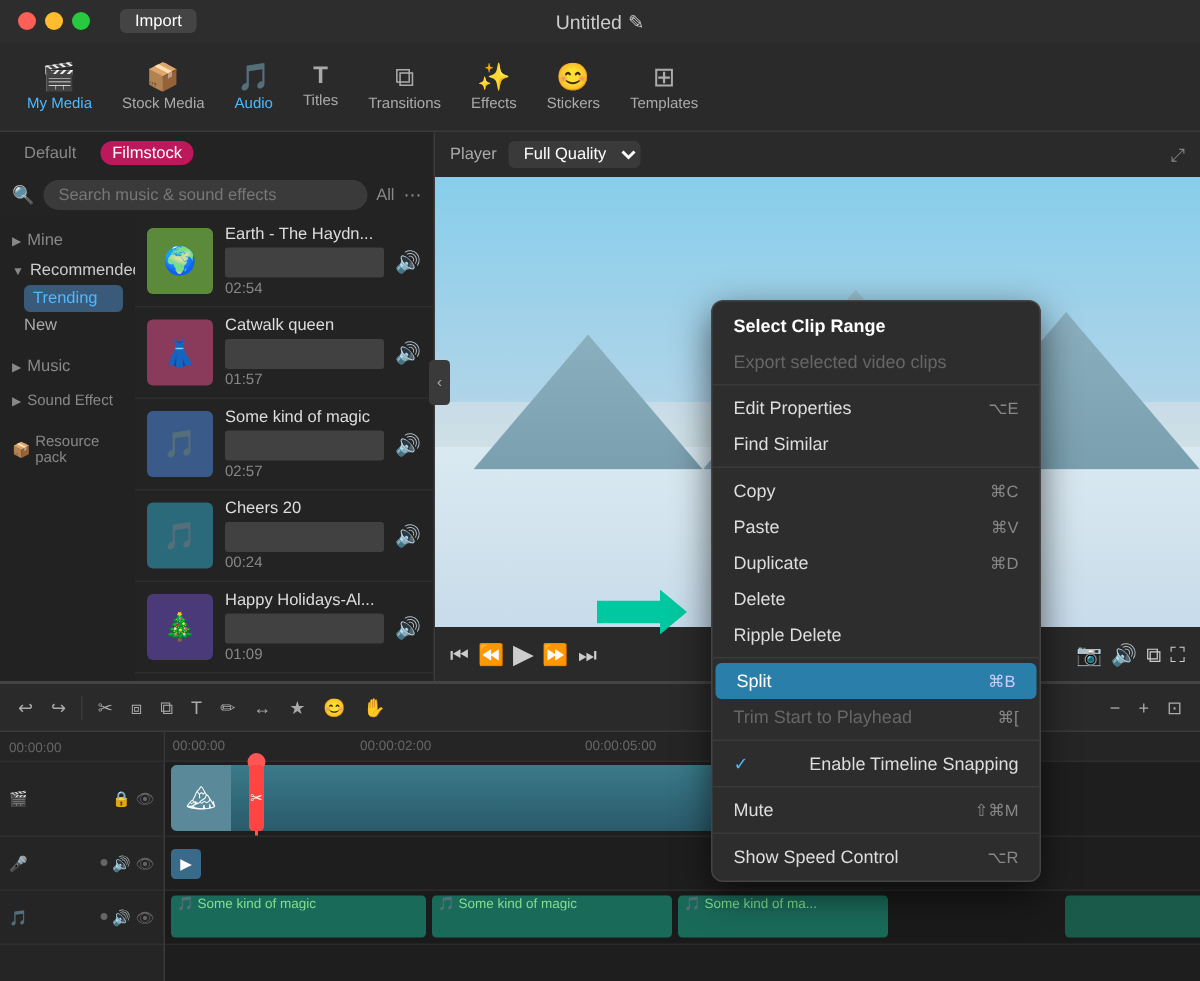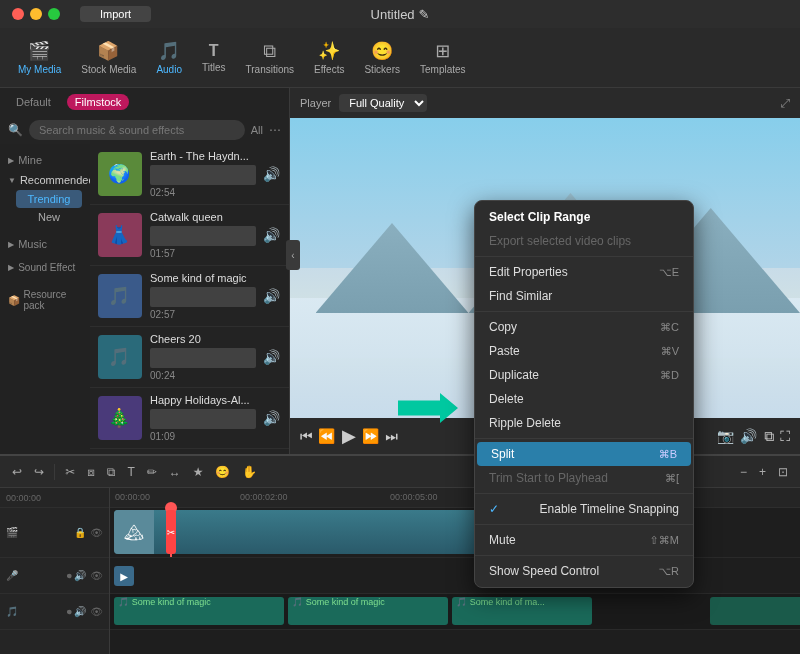--- a/index.html
+++ b/index.html
@@ -6,21 +6,21 @@
     body { width: 800px; height: 654px; background: #1a1a1a; font-family: -apple-system, BlinkMacSystemFont, 'Helvetica Neue', sans-serif; overflow: hidden; color: #fff; font-size: 12px; }
 
     
     .titlebar { height: 28px; background: #2d2d2d; display: flex; align-items: center; padding: 0 12px; position: relative; }
     .titlebar-dots { display: flex; gap: 6px; }
     .dot { width: 12px; height: 12px; border-radius: 50%; }
     .dot-red { background: #ff5f56; }
     .dot-yellow { background: #ffbd2e; }
     .dot-green { background: #27c93f; }
     .titlebar-title { position: absolute; left: 50%; transform: translateX(-50%); font-size: 13px; color: #ccc; display: flex; align-items: center; gap: 4px; }
-    .import-btn { background: #444; border: none; color: #fff; font-size: 11px; padding: 2px 20px; border-radius: 4px; margin-left: 20px; cursor: pointer; }
+    .import-btn { background: #444; border: none; color: #fff; font-size: 11px; padding: 2px 10px; border-radius: 4px; margin-left: 20px; cursor: pointer; }
 
     
     .top-nav { height: 60px; background: #2a2a2a; display: flex; align-items: center; padding: 0 10px; gap: 4px; border-bottom: 1px solid #3a3a3a; }
     .nav-item { display: flex; flex-direction: column; align-items: center; gap: 2px; padding: 4px 8px; cursor: pointer; color: #aaa; font-size: 10px; border-radius: 6px; }
     .nav-item.active { color: #4db8ff; }
     .nav-icon { font-size: 18px; }
 
     
     .main-layout { display: flex; height: calc(654px - 28px - 60px - 200px); }
 
@@ -28,21 +28,21 @@
     .left-panel { width: 290px; background: #232323; display: flex; flex-direction: column; border-right: 1px solid #3a3a3a; }
     .panel-tabs { display: flex; padding: 6px 8px; gap: 8px; }
     .panel-tab { font-size: 11px; color: #888; cursor: pointer; padding: 2px 8px; border-radius: 10px; }
     .panel-tab.active { background: #be185d; color: #fff; }
     .search-bar { display: flex; align-items: center; padding: 4px 8px; gap: 6px; }
     .search-input { flex: 1; background: #3a3a3a; border: none; border-radius: 12px; padding: 4px 10px; color: #fff; font-size: 11px; outline: none; }
     .search-input::placeholder { color: #777; }
     .filter-btn { color: #888; font-size: 11px; cursor: pointer; }
     .sidebar-section-header { display: flex; align-items: center; gap: 4px; color: #888; font-size: 11px; cursor: pointer; padding: 3px 0; }
     .sidebar-section-header .arrow { font-size: 8px; }
-    .sidebar-subsection { padding-left: 12px; color: #aaa; font-size: 11px; cursor: pointer; padding: 3px 0; text-align: center; }
+    .sidebar-subsection { padding-left: 12px; color: #aaa; font-size: 11px; cursor: pointer; padding: 3px 0; }
     .sidebar-subsection.active { background: #3a5a7a; border-radius: 4px; padding: 3px 6px; color: #4db8ff; }
 
     
     .music-list { overflow-y: auto; flex: 1; }
     .music-item { display: flex; align-items: center; padding: 6px 8px; border-bottom: 1px solid #2e2e2e; cursor: pointer; gap: 8px; }
     .music-thumb { width: 44px; height: 44px; border-radius: 4px; background: #444; flex-shrink: 0; display: flex; align-items: center; justify-content: center; font-size: 18px; overflow: hidden; }
     .music-info { flex: 1; min-width: 0; }
     .music-title { font-size: 11px; color: #ddd; white-space: nowrap; overflow: hidden; text-overflow: ellipsis; }
     .music-duration { font-size: 10px; color: #888; margin-top: 2px; }
     .music-waveform { height: 20px; background: #555; border-radius: 2px; margin-top: 3px; opacity: 0.6; }

